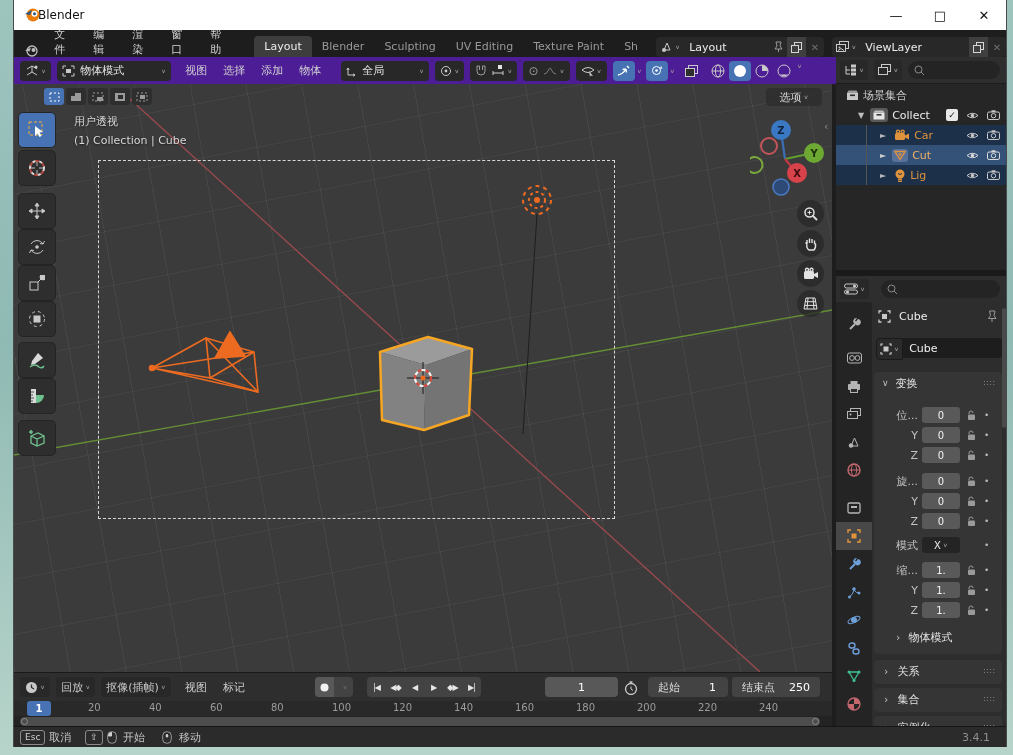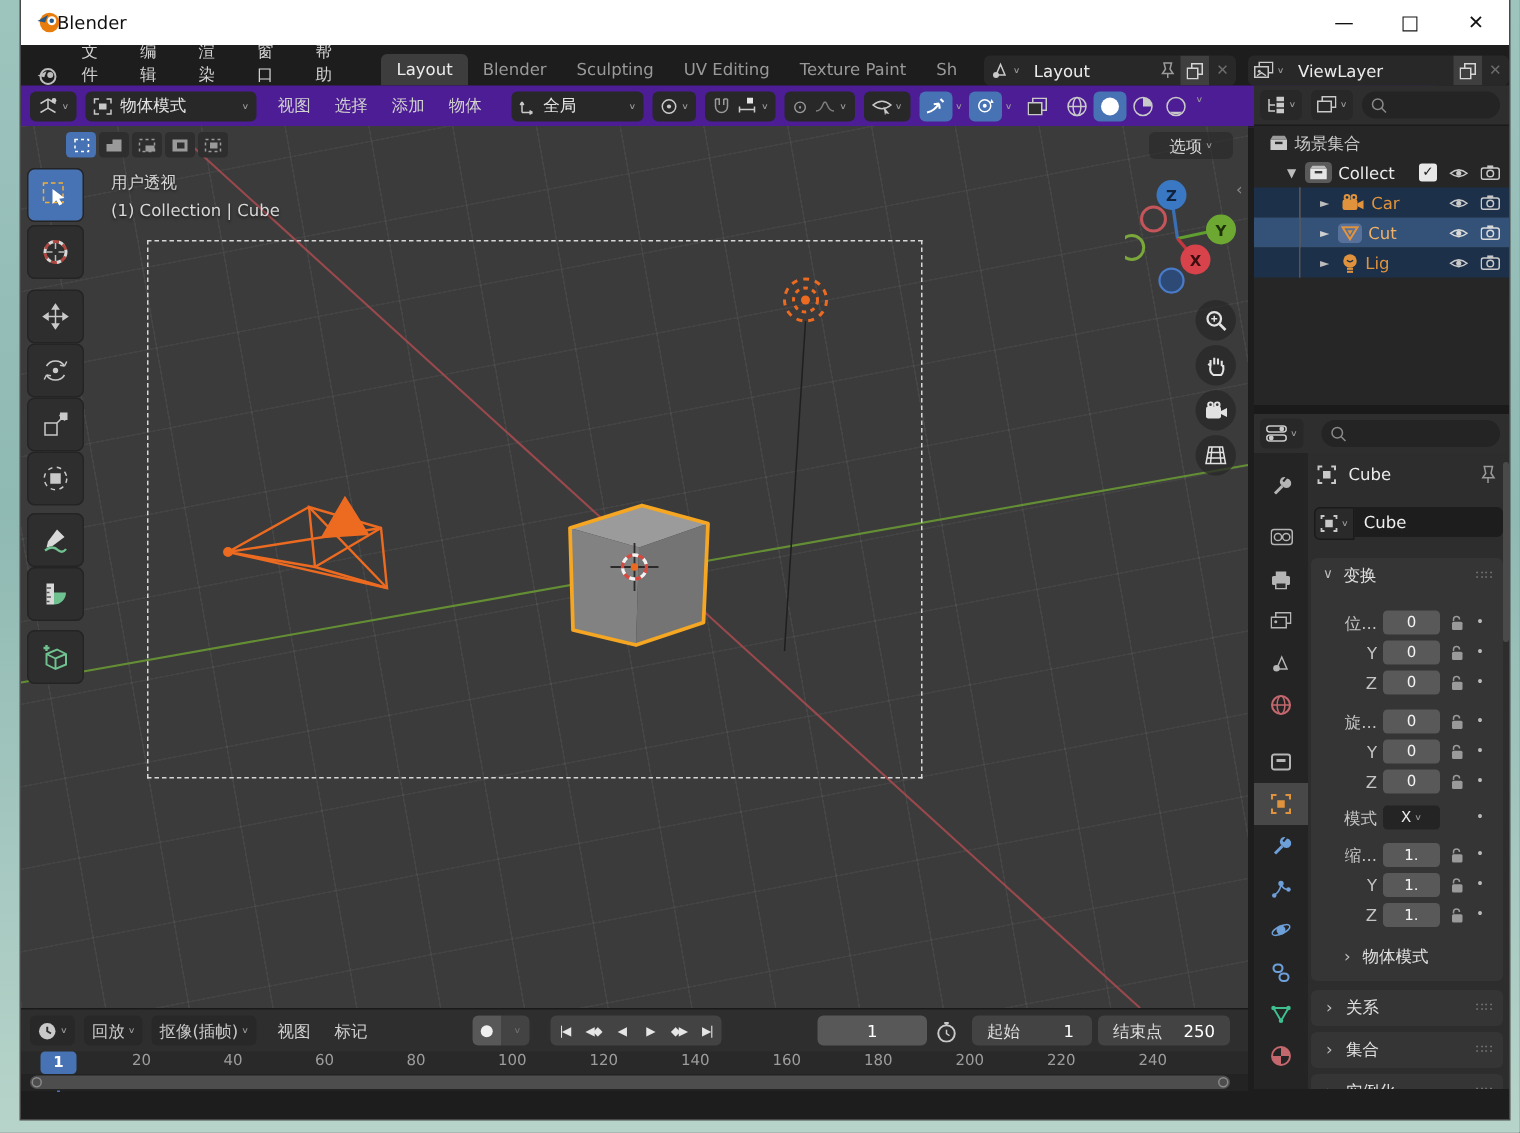--- a/index.html
+++ b/index.html
@@ -912,14 +912,30 @@
     <div class="ruler">
       <span><span class="tick" style="left: 74px;">20</span><span class="tick" style="left: 135px;">40</span><span class="tick" style="left: 196px;">60</span><span class="tick" style="left: 257px;">80</span><span class="tick" style="left: 318px;">100</span><span class="tick" style="left: 379px;">120</span><span class="tick" style="left: 440px;">140</span><span class="tick" style="left: 501px;">160</span><span class="tick" style="left: 562px;">180</span><span class="tick" style="left: 623px;">200</span><span class="tick" style="left: 684px;">220</span><span class="tick" style="left: 745px;">240</span></span>
       <span class="playhead">1</span>
       <span style="position:absolute;left:24px;top:15px;width:2px;height:12px;background:#4772b3"></span>
     </div>
     <div class="scrolltrack">
       <div class="scrollbar"></div>
     </div>
   </div>
 
+  <div class="a status">
+    <span class="kbd" style="margin-left:6px">Esc</span>
+    <span>取消</span>
+    <span class="kbd" style="margin-left:14px">⇧</span>
+    <svg width="10" height="13" style="margin-right:6px">
+        <rect x="0.7" y="0.7" width="8.6" height="11.6" rx="4" fill="none" stroke="#9a9a9a"></rect>
+        <path d="M1 5 Q3 6 5 5 V1 Q2 1 1 4 Z" fill="#cfcfcf"></path>
+      </svg>
+    <span>开始</span>
+    <svg width="12" height="13" style="margin:0 6px 0 16px">
+        <rect x="1.7" y="0.7" width="8.6" height="11.6" rx="4" fill="none" stroke="#9a9a9a"></rect>
+        <rect x="4.8" y="3" width="2.4" height="3.4" rx="1.2" fill="#cfcfcf"></rect>
+      </svg>
+    <span>移动</span>
+    <span class="version">3.4.1</span>
+  </div>
 
 </div>
 
 </body></html>

